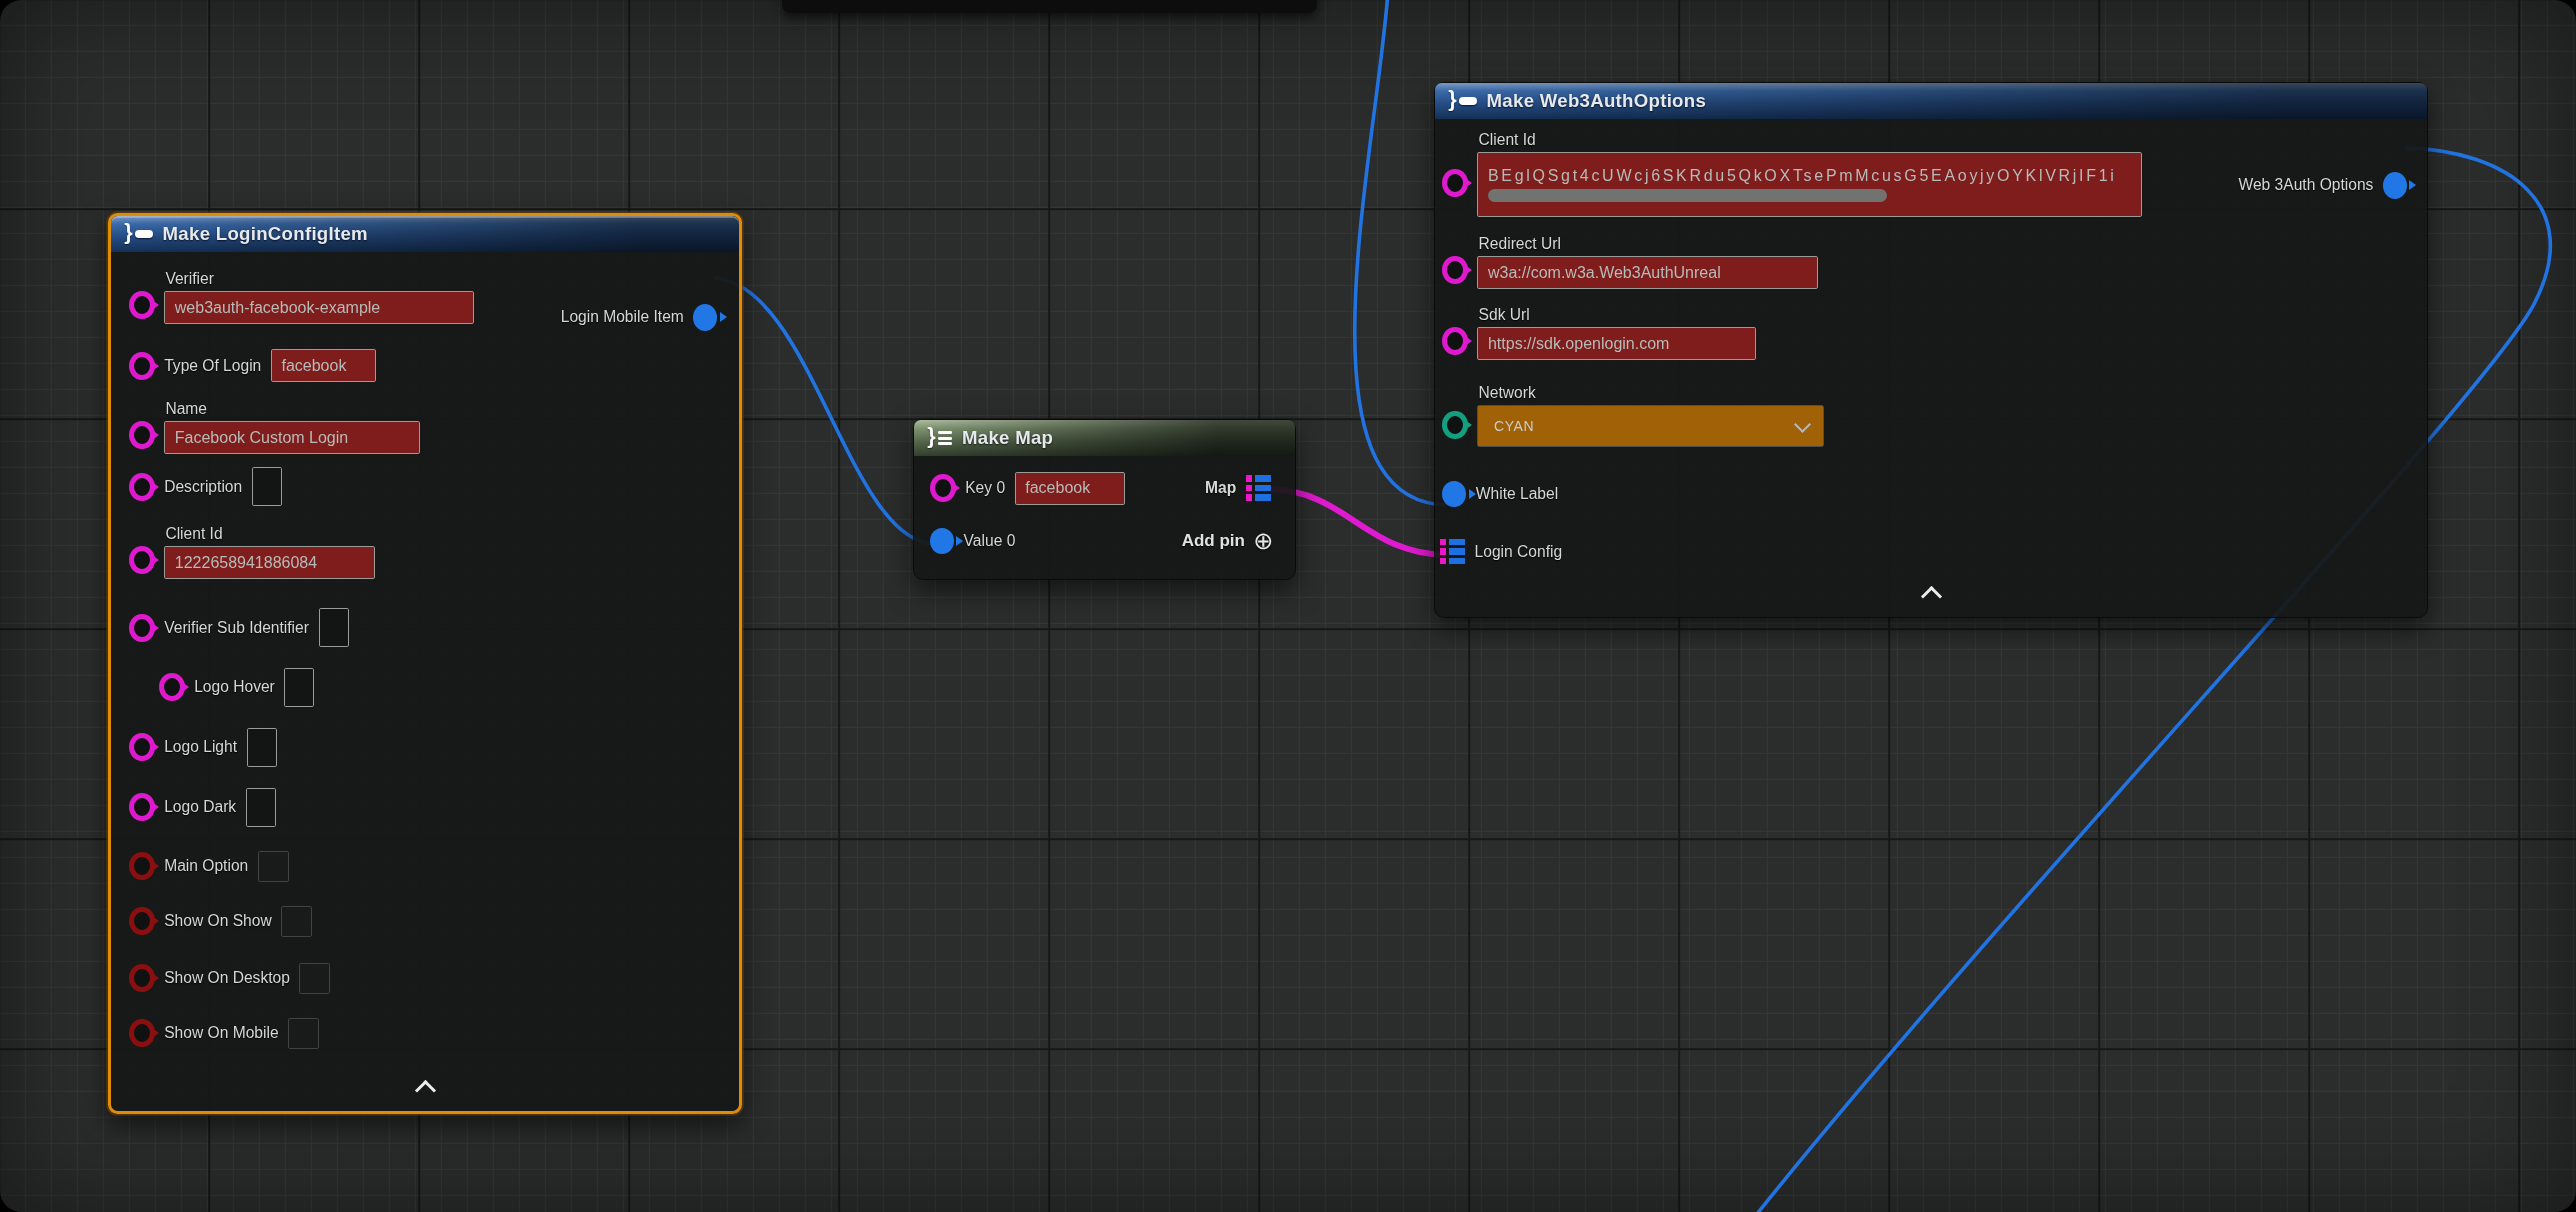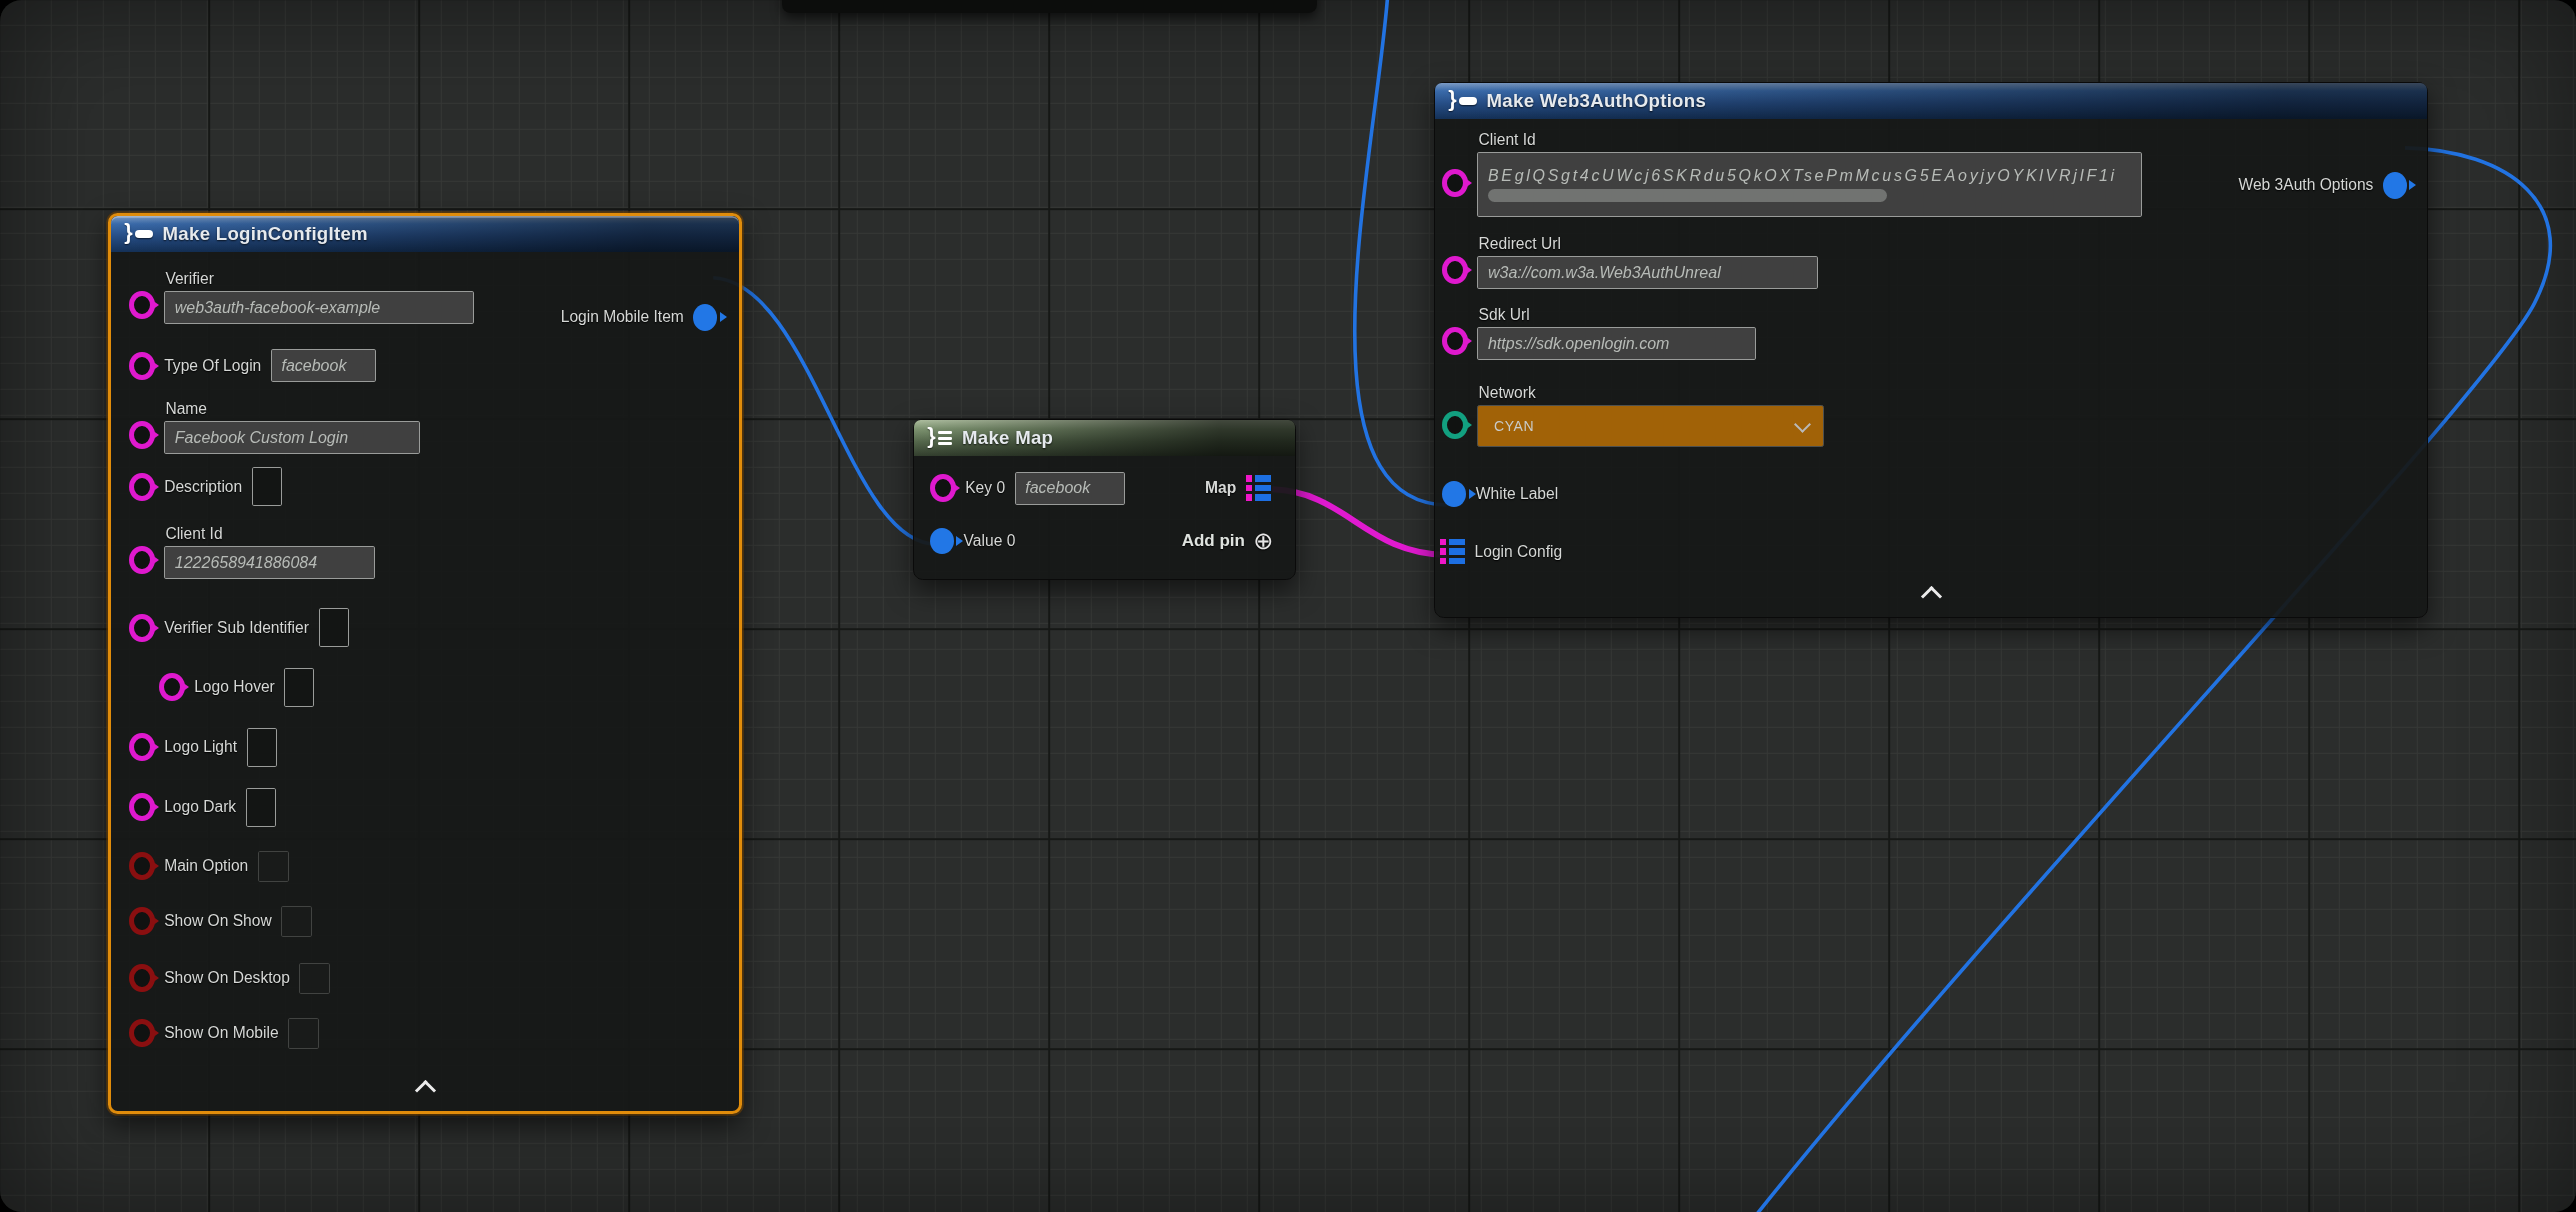--- a/index.html
+++ b/index.html
@@ -46,22 +46,22 @@
   .pin.blue{background:#2277e6;color:#2277e6;}.pin.blue::after{border-left-color:#2277e6;}
   .mappin{display:grid;grid-template-columns:6.6px 15.6px;grid-auto-rows:6.6px;gap:3px;flex:none;}
   .mappin i{background:#ef16c8;}.mappin b{background:#1d6fe2;}
   
   .row{display:flex;align-items:center;padding-left:18px;}
   .row .plabel{font-size:15.6px;color:#d6d8d6;text-shadow:0 1.2px 1.2px #000;margin-left:9.6px;white-space:nowrap;}
   .stacked{align-items:flex-end;}
   .stacked .pin{margin-bottom:4.8px;}
   .stack{margin-left:9.6px;display:flex;flex-direction:column;}
   .stack .plabel{margin-left:1.2px;margin-bottom:3px;}
-  .tfield{border:1.2px solid #9a9c9a;border-radius:1.8px;background:#404040;color:#b7bbb7;
-    font-size:16px;height:31px;display:flex;align-items:center;padding:0 9.6px;white-space:nowrap;overflow:hidden;font-style:italic;}
+  .tfield{border:1.2px solid #9a9c9a;border-radius:1.8px;background:#7f1d1d;color:#b7bbb7;
+    font-size:16px;height:31px;display:flex;align-items:center;padding:0 9.6px;white-space:nowrap;overflow:hidden;}
   .emptybox{width:28px;height:37px;border:1.2px solid #9a9c9a;border-radius:1.8px;background:#131514;margin-left:9.6px;flex:none;}
   .checkbox{width:29px;height:29px;border:1.2px solid #414341;border-radius:1.8px;background:#191b1a;margin-left:9.6px;flex:none;}
   .outpin{position:absolute;display:flex;align-items:center;gap:9.6px;}
   .outpin .plabel{font-size:15.6px;color:#d6d8d6;text-shadow:0 1.2px 1.2px #000;}
   .bigfield{flex-direction:column;align-items:flex-start;justify-content:center;height:63px;gap:4.8px;}
   .bigfield .scrollbar{width:62%;height:13.2px;border-radius:6.6px;background:#717371;}
   .dropdown{width:313px;height:40px;border:1.2px solid #4e504e;border-radius:2.4px;background:#a16207;
     display:flex;align-items:center;justify-content:space-between;padding:0 15.6px;color:#c9cbc9;font-size:14px;letter-spacing:0.6px;}
   .chev-down{width:9.6px;height:9.6px;border-right:2.4px solid #b9b9b9;border-bottom:2.4px solid #b9b9b9;transform:rotate(45deg) translateY(-2.4px);}
   .collapse{position:absolute;left:0;right:0;bottom:13.2px;display:flex;justify-content:center;}

